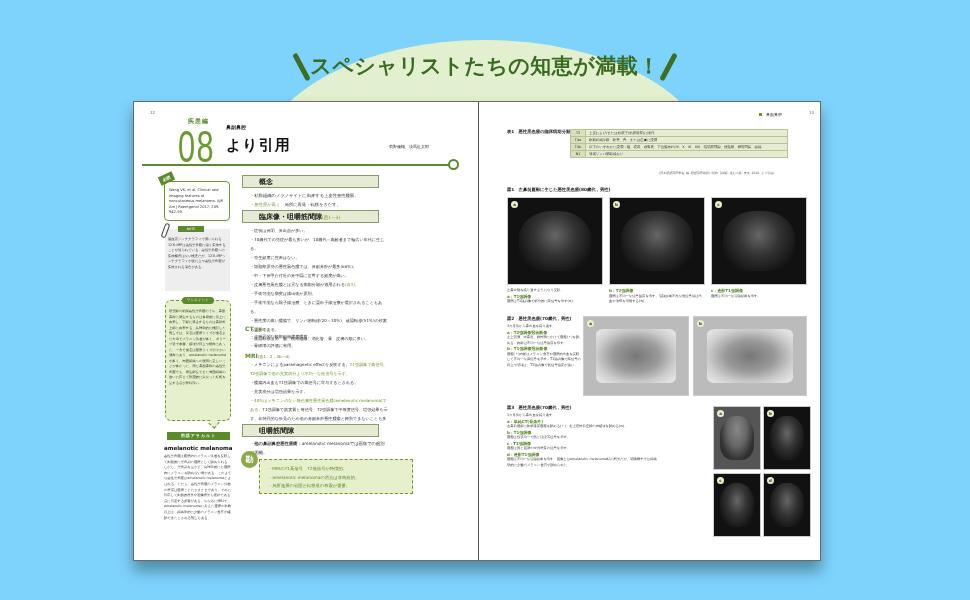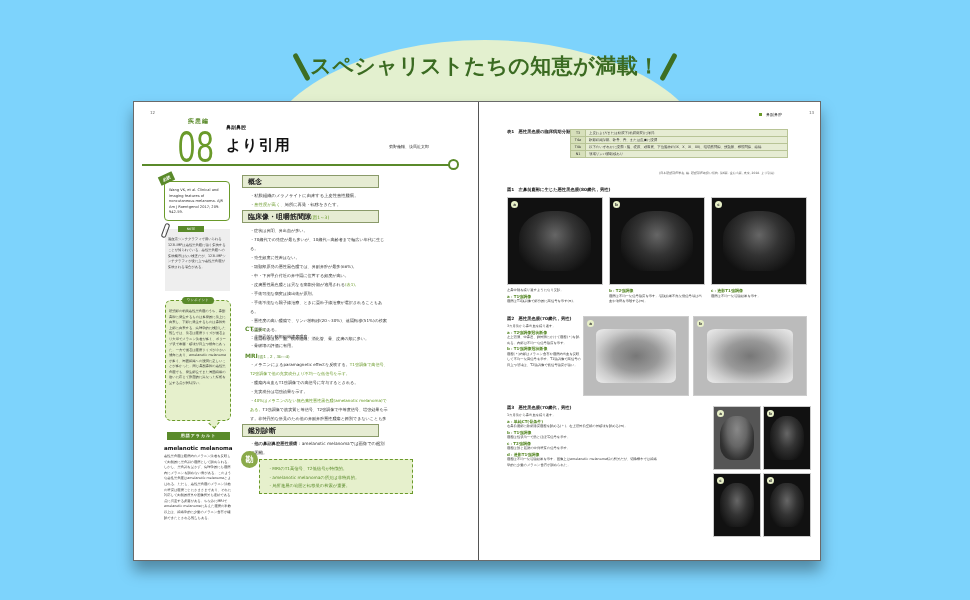--- a/index.html
+++ b/index.html
@@ -37,21 +37,21 @@
   .notetag { position: absolute; left: 36px; top: 124px; width: 26px; height: 6px; background: #5a8a2a; color: #fff; font-size: 3px; text-align: center; line-height: 6px; }
   .clip { position: absolute; left: 21px; top: 121px; width: 5px; height: 15px; border: 1px solid #444; border-radius: 3px; transform: rotate(20deg); }
   .bubble { position: absolute; left: 23px; top: 198px; width: 66px; height: 121px; background: #e6f0cc; border: 1px dashed #6a9a2a; border-radius: 6px; padding: 8px 3px 3px; font-size: 3.3px; line-height: 5.5px; color: #333; }
   .bubtag { position: absolute; left: 40px; top: 195px; width: 32px; height: 7px; border-radius: 4px; background: #5a8a2a; color: #fff; font-size: 3.2px; line-height: 7px; text-align: center; letter-spacing: 0.5px; }
   .bubtail { position: absolute; left: 68px; top: 317px; width: 8px; height: 8px; border-right: 1px dashed #6a9a2a; border-bottom: 1px dashed #6a9a2a; background: #e6f0cc; transform: rotate(40deg); }
   .termtag { position: absolute; left: 25px; top: 330px; width: 63px; height: 8px; background: #5a8a2a; color: #fff; font-size: 4px; font-weight: bold; text-align: center; line-height: 8px; letter-spacing: 1px; }
   .termhead { position: absolute; left: 22px; top: 343px; font-size: 5.5px; font-weight: bold; color: #111; }
   .termbody { position: absolute; left: 22px; top: 352px; width: 68px; font-size: 3.3px; line-height: 5.6px; color: #333; }
 
   
-  .h2 { position: absolute; left: 100px; width: 137px; height: 13px; background: #e6ecd3; border: 1px solid #8a9a6a; font-size: 7px; font-weight: bold; color: #222; padding-left: 5px; line-height: 12px; }
+  .h2 { position: absolute; left: 100px; width: 137px; height: 13px; background: #e6ecd3; border: 1px solid #8a9a6a; font-size: 7px; font-weight: bold; color: #222; padding-left: 16px; line-height: 12px; }
   .h2 .ref { color: #6a9a2a; font-size: 4.5px; font-weight: normal; }
   .bul { position: absolute; left: 108px; width: 138px; font-size: 4.3px; line-height: 9px; color: #333; }
   .bul .g { color: #6a9a2a; }
   .sub { position: absolute; left: 103px; font-size: 6px; color: #5a8a2a; font-weight: bold; }
   .sub .s { font-size: 4px; font-weight: normal; }
   .pointbox { position: absolute; left: 117px; top: 357px; width: 154px; height: 35px; background: #e6f0cc; border: 1px dashed #6a9a2a; padding: 5px 8px; font-size: 4.3px; line-height: 8.5px; color: #5a8a2a; }
   .bulb { position: absolute; left: 99px; top: 349px; width: 17px; height: 17px; border-radius: 50%; background: #8aaa4a; color: #fff; font-size: 8px; font-weight: bold; text-align: center; line-height: 17px; }
 
   
   .runhead { position: absolute; left: 280px; top: 10px; font-size: 4px; color: #333; }
@@ -136,21 +136,21 @@
       </div>
 
       <div class="sub" style="top:250px"><span>MRI</span><span class="s">(図1，2，3b～d)</span></div>
       <div class="bul" style="top:258px; font-size:4.1px;">
         <div>・<span>メラニンによるparamagnetic effectを反映する。</span><span class="g">T1強調像で高信号、T2強調像で他の充実成分より不均一な低信号を示す。</span></div>
         <div>・<span>腫瘍内出血もT1強調像での高信号に寄与するとされる。</span></div>
         <div>・<span>充実成分は増強効果を示す。</span></div>
         <div>・<span class="g">40%はメラニンのない無色素性悪性黒色腫(amelanotic melanoma)である。</span><span>T1強調像で筋実質と等信号、T2強調像で中等度信号、増強効果を示す。非特異的な所見のため他の鼻副鼻腔悪性腫瘍と鑑別できないことも多い。</span></div>
       </div>
 
-      <div class="h2" style="top:322px"><span>鑑別診断</span></div>
+      <div class="h2" style="top:322px"><span>咀嚼筋間隙</span></div>
       <div class="bul" style="top:337px">
         <div>・<b>他の鼻副鼻腔悪性腫瘍</b><span>：amelanotic melanomaでは画像での鑑別は困難。</span></div>
       </div>
 
       <div class="pointbox">
         <div>・<span>MRIのT1高信号、T2低信号が特徴的。</span></div>
         <div>・<span>amelanotic melanomaの所見は非特異的。</span></div>
         <div>・<span>局所進展の範囲と転移巣の检索が重要。</span></div>
       </div>
       <div class="bulb">勘</div>

